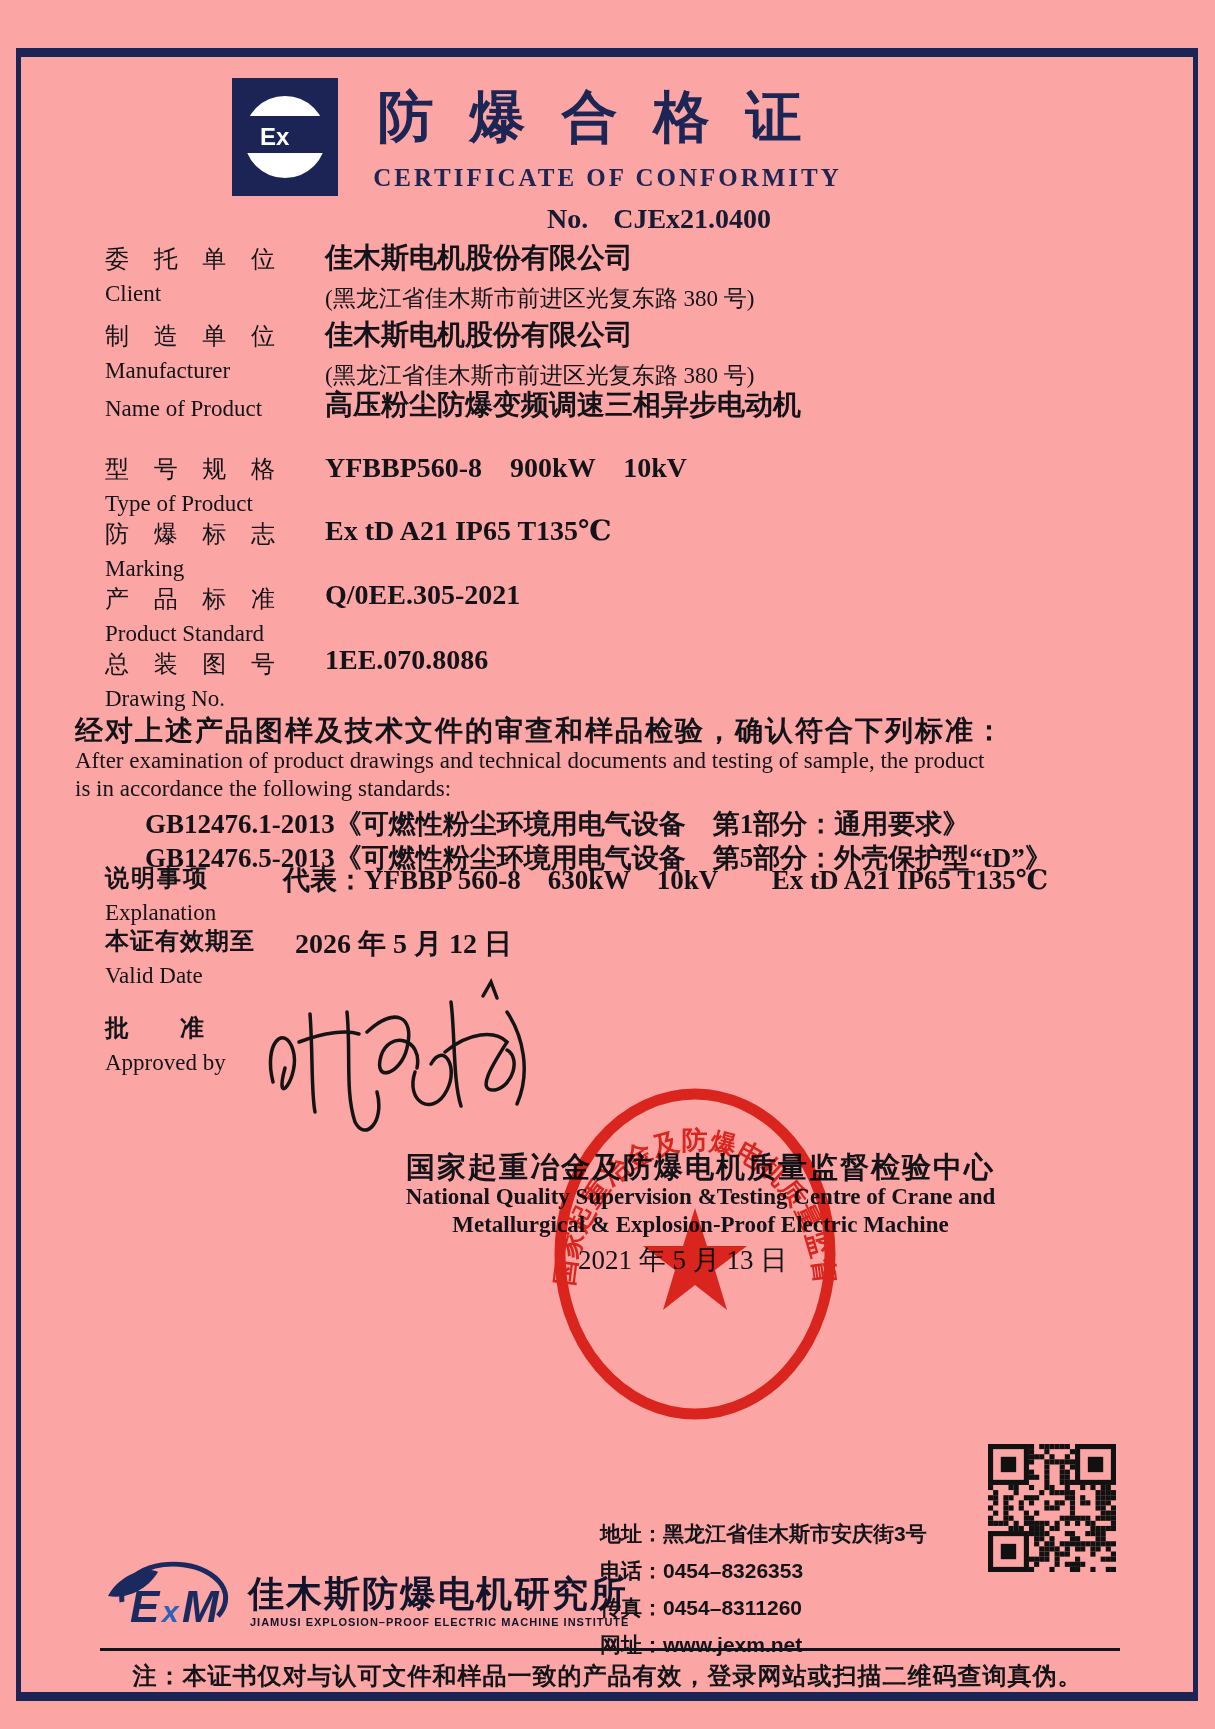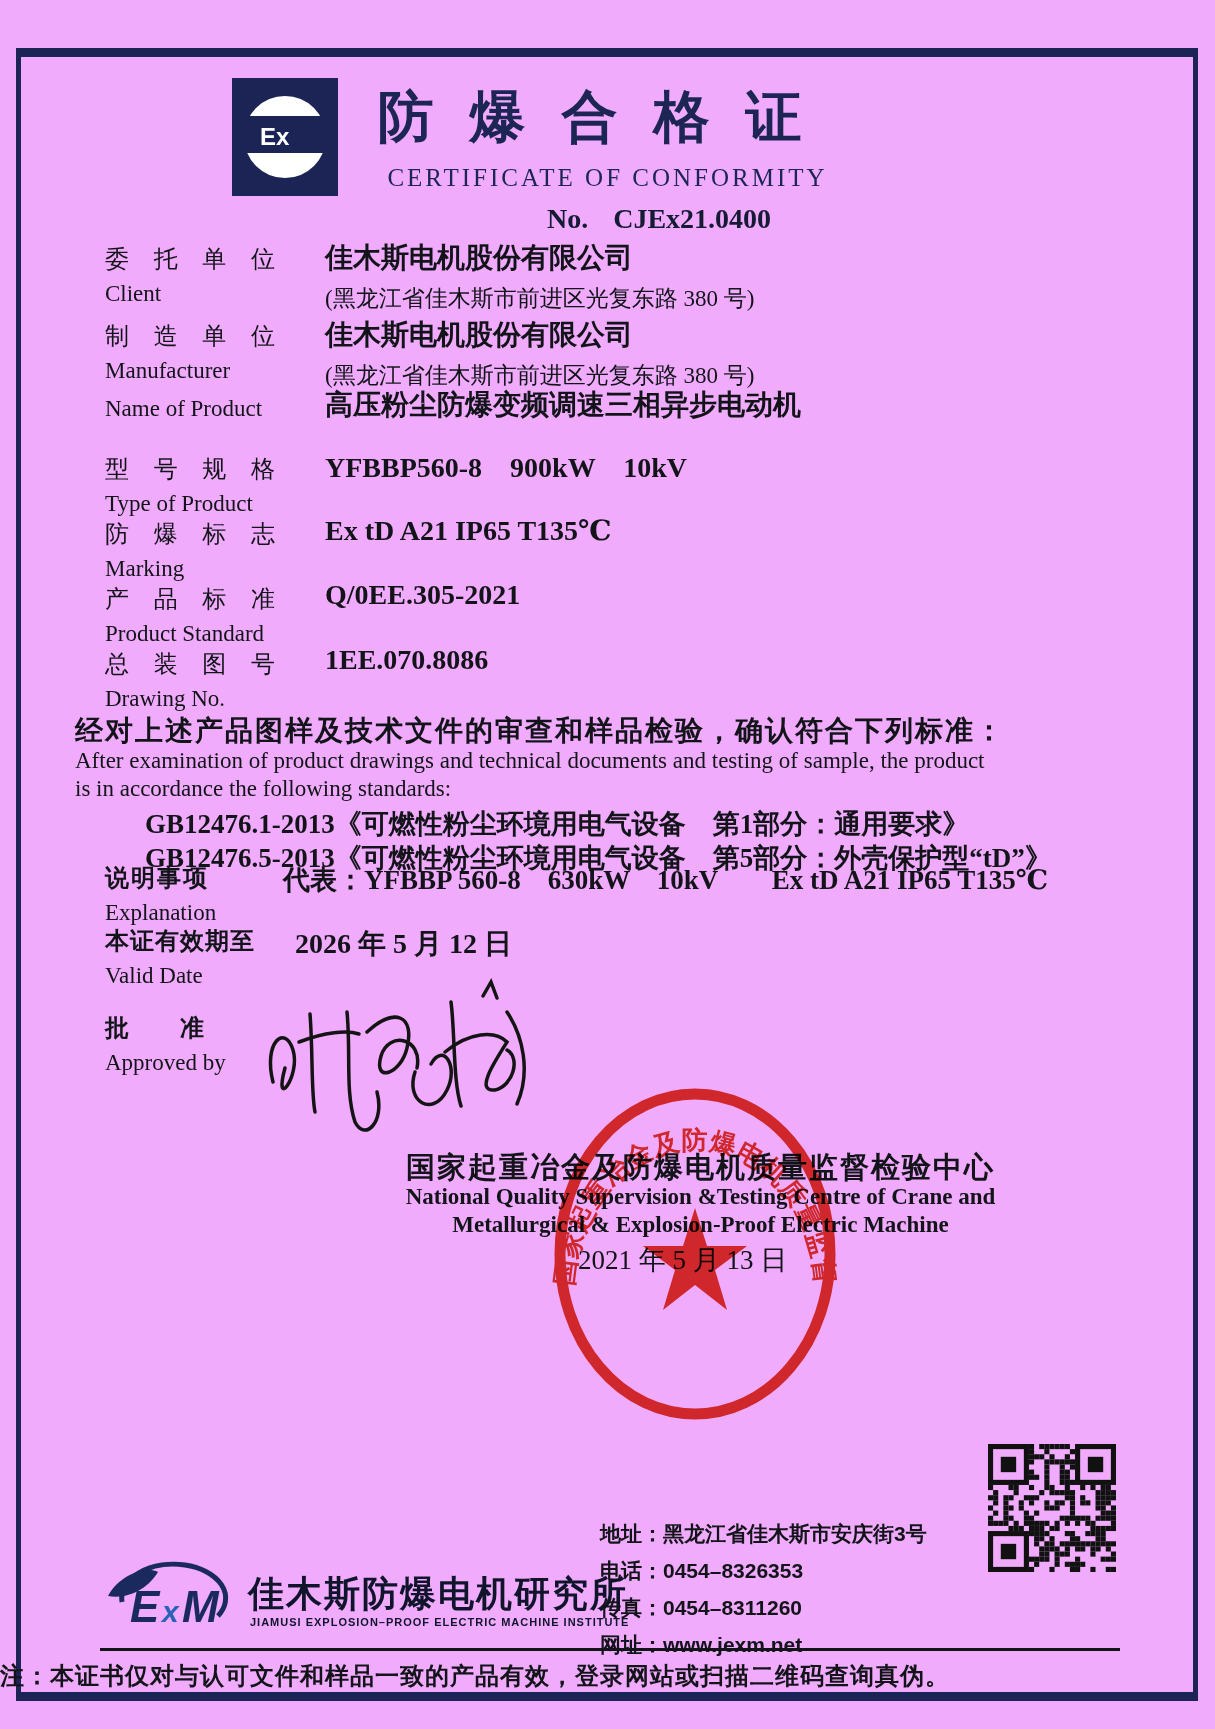--- a/index.html
+++ b/index.html
@@ -1,26 +1,26 @@
 <!DOCTYPE html>
 <html><head>
 <meta charset="utf-8">
 <style>
   html,body{margin:0;padding:0;background:#ffffff;}
-  .page{position:relative;width:1215px;height:1729px;background:#f0abfc;overflow:hidden;
+  .page{position:relative;width:1215px;height:1729px;background:#fca5a5;overflow:hidden;
         font-family:"Liberation Sans","DejaVu Sans",sans-serif;color:#17181c;}
   .frame{position:absolute;left:16px;top:48px;right:17px;bottom:28px;
          border-top:9px solid #1b2455;border-bottom:9px solid #1b2455;
          border-left:5px solid #1b2455;border-right:5px solid #1b2455;}
   
   .ex-logo{position:absolute;left:232px;top:78px;width:106px;height:118px;}
   .head-center{position:absolute;left:0;right:0;top:80px;text-align:center;}
   .title-cn{font-size:56px;font-weight:bold;color:#1c2553;letter-spacing:36px;white-space:nowrap;
             font-family:"Liberation Serif","DejaVu Serif",serif;}
-  .title-en{margin-top:8px;font-size:25px;font-weight:normal;color:#1c2553;letter-spacing:3px;
+  .title-en{margin-top:8px;font-size:25px;font-weight:bold;color:#1c2553;letter-spacing:3px;
             font-family:"Liberation Serif","DejaVu Serif",serif;}
   .cert-no{position:absolute;left:0;right:0;top:203px;text-align:center;padding-left:85px;
            font-size:28px;font-weight:bold;color:#151b33;
            font-family:"Liberation Serif","DejaVu Serif",serif;}
   .cert-no span{margin-left:18px;}
   
   .row{position:absolute;left:0;top:0;width:1100px;}
   .flabel{position:absolute;left:105px;top:0;width:230px;}
   .flabel .cn{font-size:24px;color:#131419;letter-spacing:9px;white-space:nowrap;}
   .flabel .en{font-size:23px;color:#131419;margin-top:6px;font-family:"Liberation Serif","DejaVu Serif",serif;}
@@ -49,21 +49,21 @@
   .signature{position:absolute;left:255px;top:972px;width:300px;height:170px;}
   
   .qr{position:absolute;left:988px;top:1444px;width:128px;height:128px;}
   
   .jexm-logo{position:absolute;left:100px;top:1556px;width:140px;height:92px;}
   .inst-cn{position:absolute;left:248px;top:1570px;font-size:36px;font-weight:bold;color:#10152c;letter-spacing:2px;}
   .inst-en{position:absolute;left:250px;top:1616px;font-size:11px;font-weight:bold;color:#10152c;letter-spacing:1px;}
   .contacts{position:absolute;left:600px;top:1520px;}
   .contact-line{font-size:21px;font-weight:bold;color:#131419;margin-bottom:9px;white-space:nowrap;}
   .divider{position:absolute;left:100px;top:1648px;width:1020px;height:3px;background:#131419;}
-  .note-line{position:absolute;left:0;right:0;top:1660px;
+  .note-line{position:absolute;left:0;right:0;top:1660px;text-align:center;
              font-size:24px;font-weight:bold;color:#131419;letter-spacing:1px;}
 </style>
 </head>
 <body>
 
 <div class="page">
   <div class="frame"></div>
 
   <div class="ex-logo">
     <svg width="106" height="118" viewBox="0 0 106 118" xmlns="http://www.w3.org/2000/svg">

